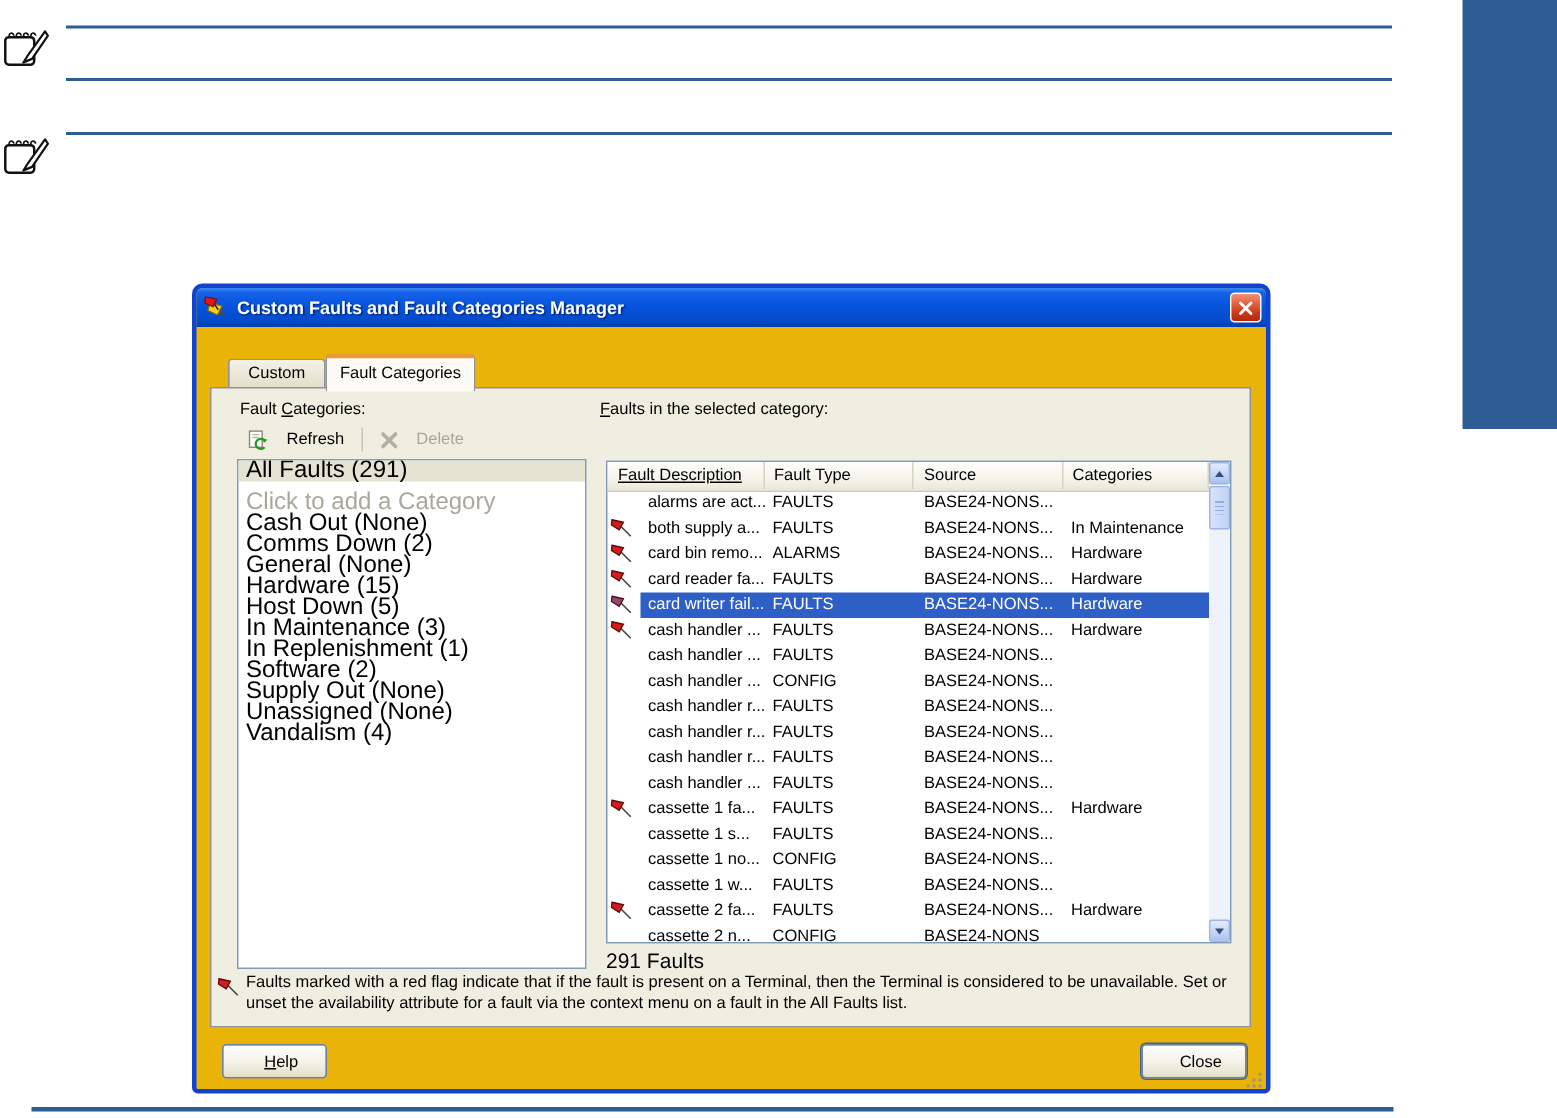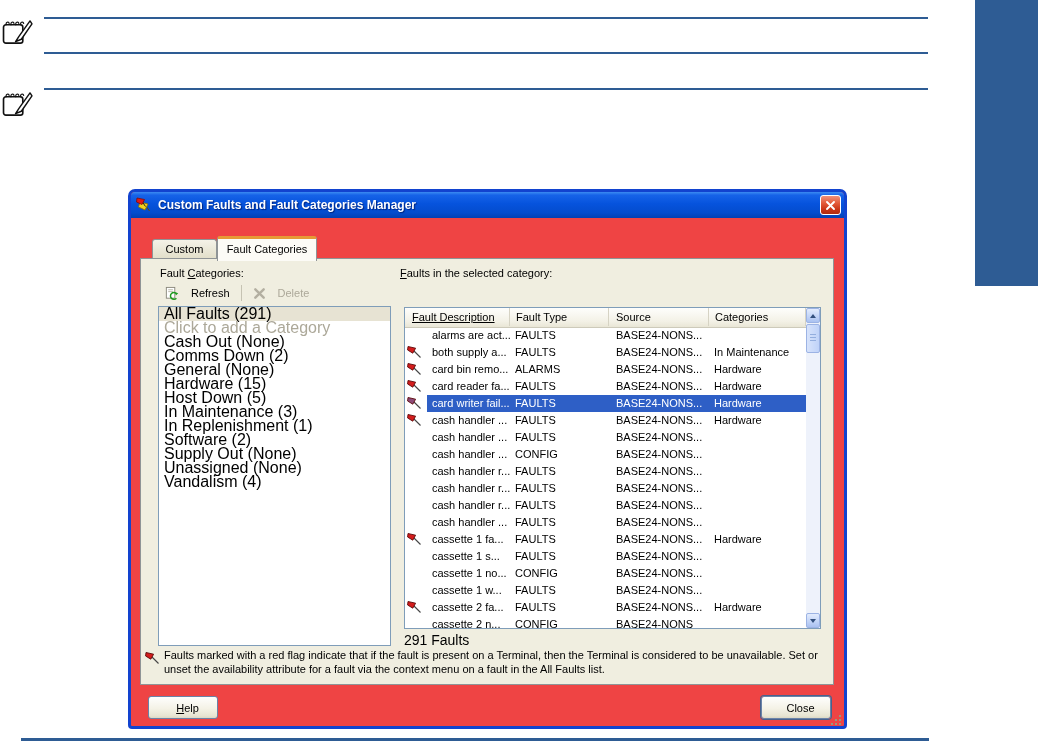--- a/index.html
+++ b/index.html
@@ -9,21 +9,21 @@
   
   .rule{position:absolute;left:44px;width:884px;height:2px;background:var(--accent,#2e5c94);}
   .rule1{top:17px;} .rule2{top:52px;} .rule3{top:88px;}
   .rule-bottom{position:absolute;left:21px;top:738px;width:908px;height:3px;background:var(--accent,#2e5c94);}
   .note-icon{position:absolute;left:2px;width:31px;height:27px;}
   .note1{top:19px;} .note2{top:91px;}
   .side-block{position:absolute;left:975px;top:0;width:63px;height:286px;background:var(--accent,#2e5c94);}
 
   
   .dialog{position:absolute;left:128px;top:189px;width:713px;height:534px;
-    background:#ef4444;border:3px solid #1243cf;border-radius:7px 7px 4px 4px;}
+    background:#eab308;border:3px solid #1243cf;border-radius:7px 7px 4px 4px;}
   .titlebar{position:relative;height:26px;border-radius:4px 4px 0 0;
     background:linear-gradient(180deg,#3b8bf2 0%,#1663e8 12%,#0653dd 45%,#044ccd 80%,#0340b2 100%);
     display:flex;align-items:center;}
   .titlebar .ticon{width:16px;height:16px;margin:0 6px 0 5px;flex:0 0 auto;}
   .title-text{color:#fff;font-weight:bold;font-size:12px;text-shadow:1px 1px 1px #00257e;white-space:nowrap;}
   .close-btn{position:absolute;right:3px;top:3px;width:21px;height:20px;border:1px solid #fff;border-radius:3px;
     background:linear-gradient(180deg,#f0907a 0%,#e35a39 40%,#c93415 75%,#b02a10 100%);
     display:flex;align-items:center;justify-content:center;padding:0;cursor:pointer;}
 
   .dialog-body{position:relative;width:100%;height:502px;}
@@ -44,21 +44,21 @@
   
   .toolbar{position:absolute;left:17px;top:24px;height:20px;display:flex;align-items:center;}
   .tool-btn{display:flex;align-items:center;gap:12px;border:none;background:transparent;font-size:11px;height:20px;padding:0 6px;font-family:inherit;cursor:pointer;}
   .tool-btn.disabled{color:#aca899;cursor:default;}
   .tool-sep{width:1px;height:16px;background:#c6c3b3;margin:0 5px;}
 
   
   .cat-list{position:absolute;left:17px;top:47px;width:233px;height:340px;background:#fff;border:1px solid #7f9db9;box-sizing:border-box;overflow:hidden;}
   .cat-item{height:14px;line-height:14px;font-size:16px;padding-left:5px;white-space:nowrap;cursor:default;}
   .cat-item.selected{background:var(--inactive-sel,#e7e3d3);}
-  .cat-item.placeholder{color:#aca899;}
+  .cat-item.placeholder{color:#aca899;margin-top:7px;}
 
   
   .fault-table{position:absolute;left:263px;top:48px;width:417px;height:322px;background:#fff;border:1px solid #7f9db9;box-sizing:border-box;overflow:hidden;}
   .thead{position:absolute;left:0;top:0;width:401px;height:19px;background:linear-gradient(180deg,#fefefc 0%,#f3f1e6 70%,#e9e6d6 100%);border-bottom:1px solid #cdcaba;}
   .hcell{position:absolute;top:0;height:18px;line-height:18px;font-size:11px;color:#000;border-right:1px solid #d6d3c4;box-sizing:border-box;white-space:nowrap;overflow:hidden;cursor:default;}
   .hc0{left:0;width:105px;padding-left:7px;text-decoration:underline;}
   .hc1{left:105px;width:99px;padding-left:6px;}
   .hc2{left:204px;width:100px;padding-left:7px;}
   .hc3{left:304px;width:97px;padding-left:6px;}
   .tbody{position:absolute;left:0;top:19px;width:401px;bottom:0;overflow:hidden;}

